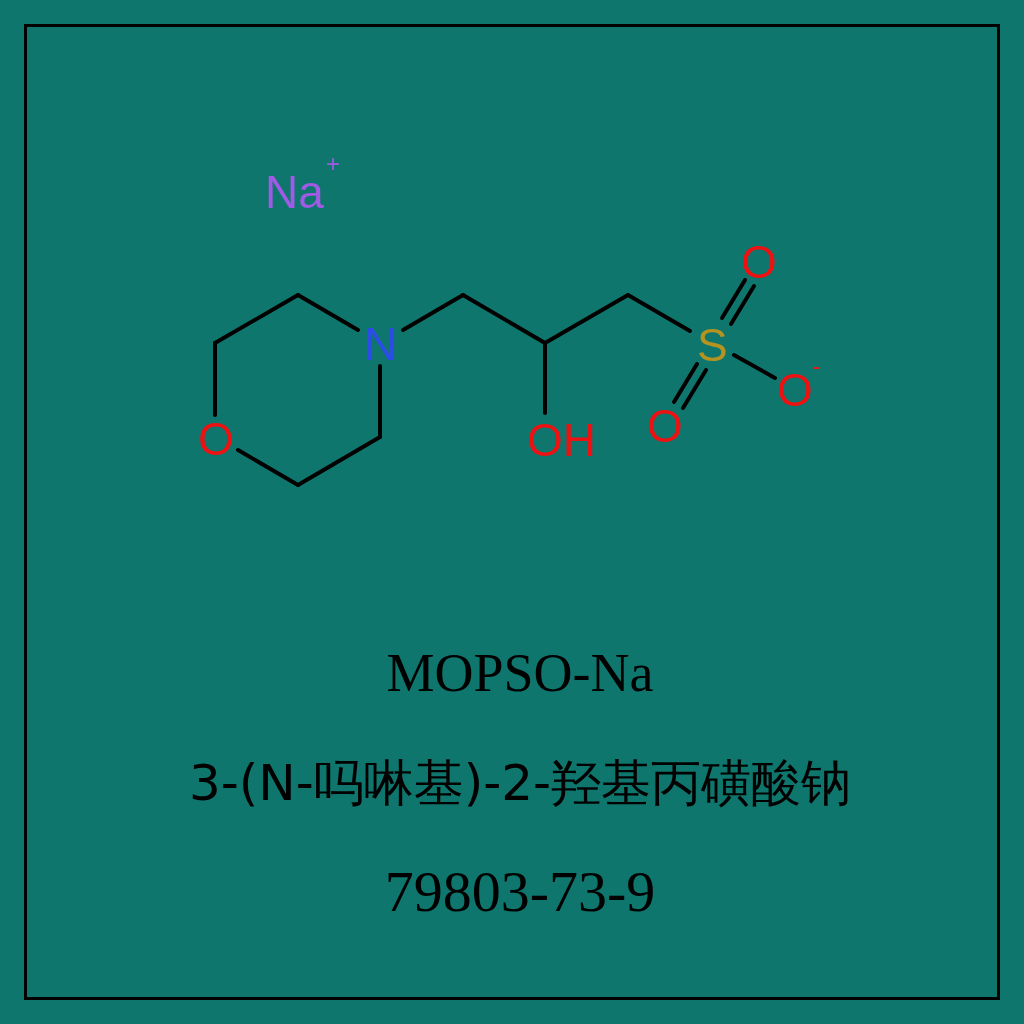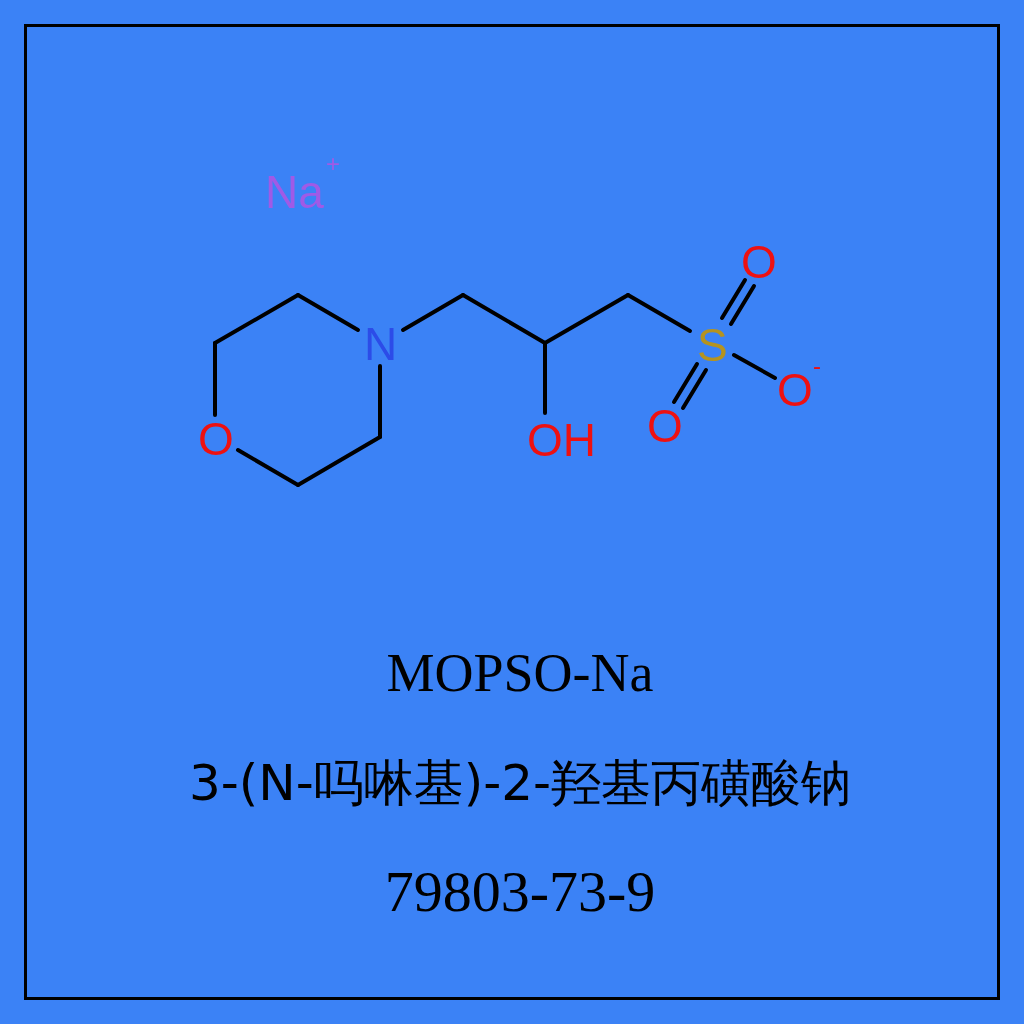--- a/index.html
+++ b/index.html
@@ -7,21 +7,21 @@
       padding: 0;
       width: 1024px;
       height: 1024px;
       background: #ffffff;
       overflow: hidden;
     }
     .canvas {
       position: relative;
       width: 1024px;
       height: 1024px;
-      background: #3b82f6;
+      background: #0f766e;
     }
     .frame {
       position: absolute;
       left: 24px;
       top: 24px;
       width: 970px;
       height: 970px;
       border: 3px solid #000000;
       box-sizing: content-box;
     }

